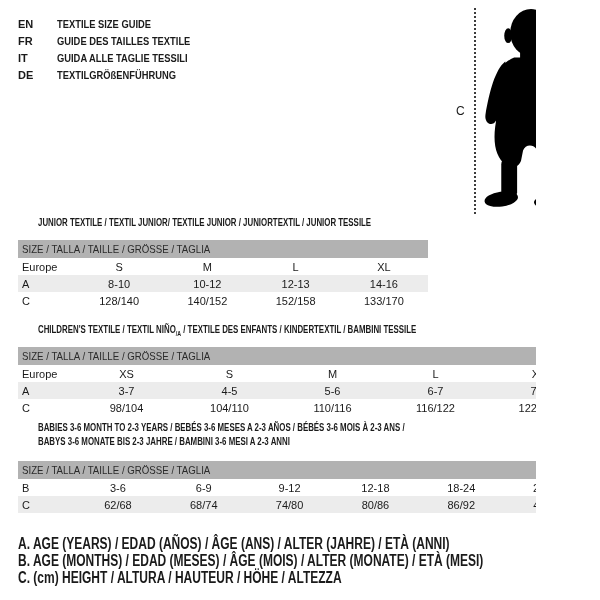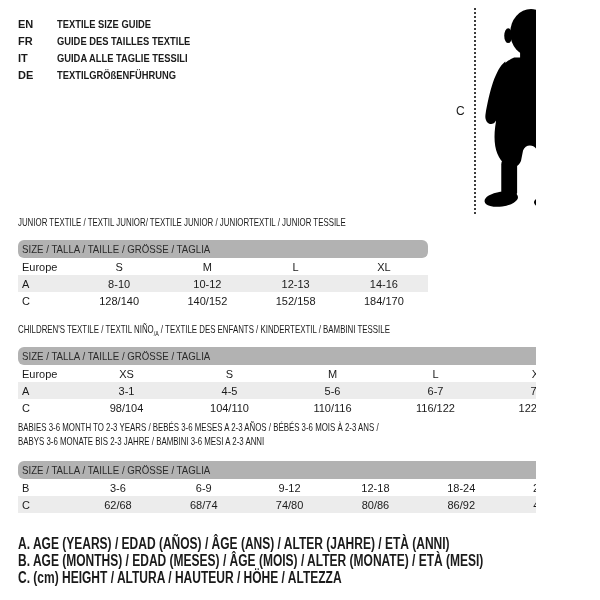--- a/index.html
+++ b/index.html
@@ -23,29 +23,29 @@
   
   .figure-line { position: absolute; left: 474px; top: 8px; height: 206px; width: 0; border-left: 2px dotted #3c3c3c; }
   .figure-c    { position: absolute; left: 456px; top: 104px; font-size: 12px; }
   .silhouette  { position: absolute; left: 481px; top: 4px; width: 96px; height: 208px; }
 
   
   .section { position: absolute; left: 18px; }
   .s0 { top: 215px; }
   .s1 { top: 322px; }
   .s2 { top: 420px; }
-  .section-title { font-weight: normal; font-size: 10.5px; line-height: 14px; height: 14px; }
+  .section-title { font-weight: bold; font-size: 10.5px; line-height: 14px; height: 14px; margin-left: 20px; }
   .sub { font-size: 7px; vertical-align: sub; }
 
   .size-table { margin-top: 11px; }
   .s2 .size-table { margin-top: 13px; }
   .s0 .size-table { width: 410px; }
   .s1 .size-table, .s2 .size-table { width: 572px; }
 
-  .thead { height: 18px; background: var(--c-bar, #b2b2b2); display: flex; align-items: center; padding-left: 4px; box-sizing: border-box; font-size: 11px; color: #2a2a2a; border-radius: 6px; }
+  .thead { height: 18px; background: var(--c-bar, #b2b2b2); display: flex; align-items: center; padding-left: 4px; box-sizing: border-box; font-size: 11px; color: #2a2a2a; }
   .trow  { height: 17px; display: flex; align-items: center; font-size: 11px; justify-content: flex-end; }
   .trow.shaded { background: var(--c-shade, #ececec); }
   .tlabel { width: 53px; padding-left: 4px; box-sizing: content-box; }
   .tcell  { flex: 1; text-align: center; }
 
   
   .legend { position: absolute; left: 18px; top: 535px; }
   .legend-row { font-weight: bold; font-size: 16px; line-height: 17px; height: 17px; }
 </style>
 </head>
@@ -111,41 +111,41 @@
             <span class="tcell">8-10</span>
             <span class="tcell">10-12</span>
             <span class="tcell">12-13</span>
             <span class="tcell">14-16</span>
           </div>
           <div class="trow">
             <span class="tlabel">C</span>
             <span class="tcell">128/140</span>
             <span class="tcell">140/152</span>
             <span class="tcell">152/158</span>
-            <span class="tcell">184/170</span>
+            <span class="tcell">133/170</span>
           </div>
         </div>
       </section>
       <section class="section s1">
         <div class="section-title"><span class="cond75"><span>CHILDREN'S TEXTILE / TEXTIL NIÑO</span><span class="sub">/A</span><span> / TEXTILE DES ENFANTS / KINDERTEXTIL / BAMBINI TESSILE</span></span></div>
         <div class="size-table">
           <div class="thead">
             <span class="cond88">SIZE / TALLA / TAILLE / GRÖSSE / TAGLIA</span>
           </div>
           <div class="trow">
             <span class="tlabel">Europe</span>
             <span class="tcell">XS</span>
             <span class="tcell">S</span>
             <span class="tcell">M</span>
             <span class="tcell">L</span>
             <span class="tcell">XL</span>
           </div>
           <div class="trow shaded">
             <span class="tlabel">A</span>
-            <span class="tcell">3-1</span>
+            <span class="tcell">3-7</span>
             <span class="tcell">4-5</span>
             <span class="tcell">5-6</span>
             <span class="tcell">6-7</span>
             <span class="tcell">7-8</span>
           </div>
           <div class="trow">
             <span class="tlabel">C</span>
             <span class="tcell">98/104</span>
             <span class="tcell">104/110</span>
             <span class="tcell">110/116</span>

